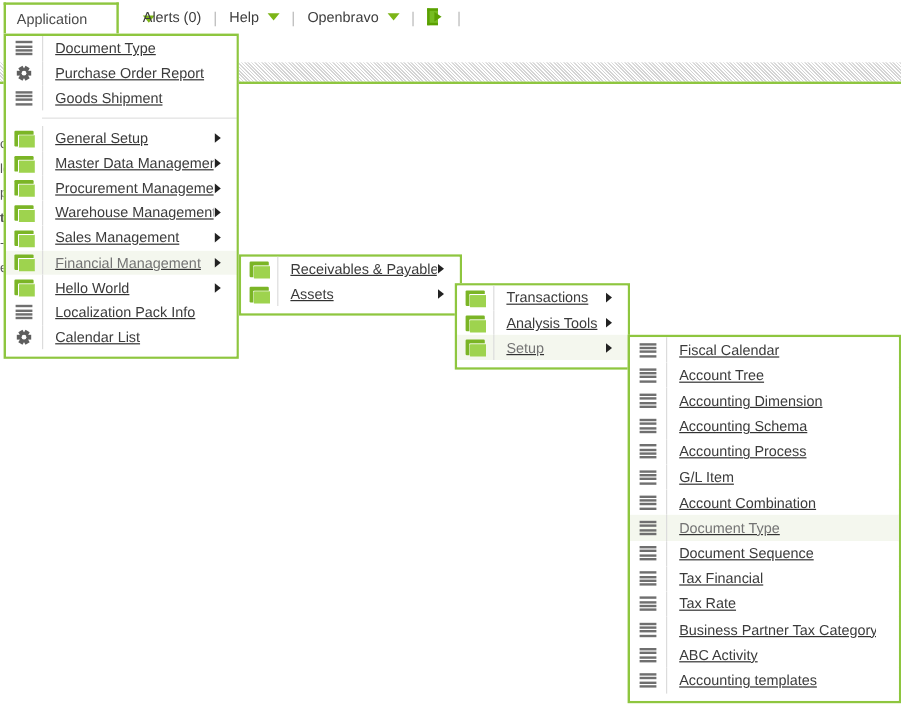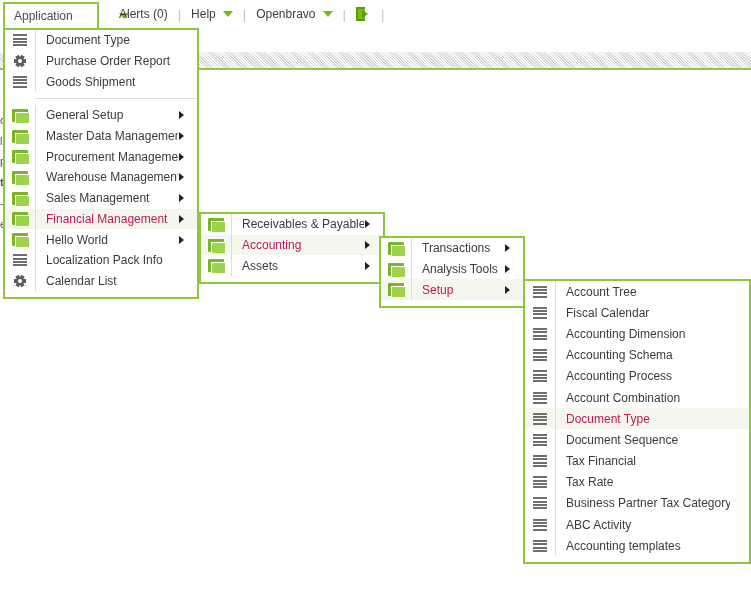--- a/index.html
+++ b/index.html
@@ -148,20 +148,21 @@
     padding: 0;
   }
   .menu-item {
     position: relative;
     height: 20.7px;
     display: flex;
     align-items: flex-start;
     box-sizing: border-box;
     cursor: pointer;
     background: #ffffff;
+    text-decoration: underline;
   }
   .menu-item.selected {
     background: #f4f7ee;
   }
   .menu-item .mi-icon {
     width: 30px;
     min-width: 30px;
     height: 100%;
     display: flex;
     align-items: center;
@@ -172,21 +173,21 @@
     padding-left: 10px;
     border-left: 1px solid #dcdcdc;
     height: 100%;
     display: flex;
     align-items: center;
     color: #3b3b3b;
     font-size: 12px;
     white-space: nowrap;
     overflow: hidden;
   }
-  .menu-item.selected .mi-label { color: #be185d; }
+  .menu-item.selected .mi-label { color: #737373; }
   .menu-item .mi-arrow {
     width: 18px;
     min-width: 18px;
     height: 100%;
     display: flex;
     align-items: center;
     justify-content: flex-start;
     border-left: 1px solid transparent;
   }
   .arrow-right {
@@ -472,32 +473,20 @@
         <span class="icon-folder">
           <span class="back"></span>
           <span class="front"></span>
         </span>
       </span>
       <span class="mi-label">Receivables &amp; Payables</span>
       <span class="mi-arrow">
         <span class="arrow-right"></span>
       </span>
     </div>
-    <div class="menu-item selected">
-      <span class="mi-icon">
-        <span class="icon-folder">
-          <span class="back"></span>
-          <span class="front"></span>
-        </span>
-      </span>
-      <span class="mi-label">Accounting</span>
-      <span class="mi-arrow">
-        <span class="arrow-right"></span>
-      </span>
-    </div>
     <div class="menu-item">
       <span class="mi-icon">
         <span class="icon-folder">
           <span class="back"></span>
           <span class="front"></span>
         </span>
       </span>
       <span class="mi-label">Assets</span>
       <span class="mi-arrow">
         <span class="arrow-right"></span>
@@ -547,44 +536,44 @@
 <div class="menu-panel" id="panel-l4">
     <div class="menu-item">
       <span class="mi-icon">
         <span class="icon-lines">
           <i></i>
           <i></i>
           <i></i>
           <i></i>
         </span>
       </span>
+      <span class="mi-label">Fiscal Calendar</span>
+      <span class="mi-arrow"></span>
+    </div>
+    <div class="menu-item">
+      <span class="mi-icon">
+        <span class="icon-lines">
+          <i></i>
+          <i></i>
+          <i></i>
+          <i></i>
+        </span>
+      </span>
       <span class="mi-label">Account Tree</span>
       <span class="mi-arrow"></span>
     </div>
     <div class="menu-item">
       <span class="mi-icon">
         <span class="icon-lines">
           <i></i>
           <i></i>
           <i></i>
           <i></i>
         </span>
       </span>
-      <span class="mi-label">Fiscal Calendar</span>
-      <span class="mi-arrow"></span>
-    </div>
-    <div class="menu-item">
-      <span class="mi-icon">
-        <span class="icon-lines">
-          <i></i>
-          <i></i>
-          <i></i>
-          <i></i>
-        </span>
-      </span>
       <span class="mi-label">Accounting Dimension</span>
       <span class="mi-arrow"></span>
     </div>
     <div class="menu-item">
       <span class="mi-icon">
         <span class="icon-lines">
           <i></i>
           <i></i>
           <i></i>
           <i></i>
@@ -596,20 +585,32 @@
     <div class="menu-item">
       <span class="mi-icon">
         <span class="icon-lines">
           <i></i>
           <i></i>
           <i></i>
           <i></i>
         </span>
       </span>
       <span class="mi-label">Accounting Process</span>
+      <span class="mi-arrow"></span>
+    </div>
+    <div class="menu-item">
+      <span class="mi-icon">
+        <span class="icon-lines">
+          <i></i>
+          <i></i>
+          <i></i>
+          <i></i>
+        </span>
+      </span>
+      <span class="mi-label">G/L Item</span>
       <span class="mi-arrow"></span>
     </div>
     <div class="menu-item">
       <span class="mi-icon">
         <span class="icon-lines">
           <i></i>
           <i></i>
           <i></i>
           <i></i>
         </span>

